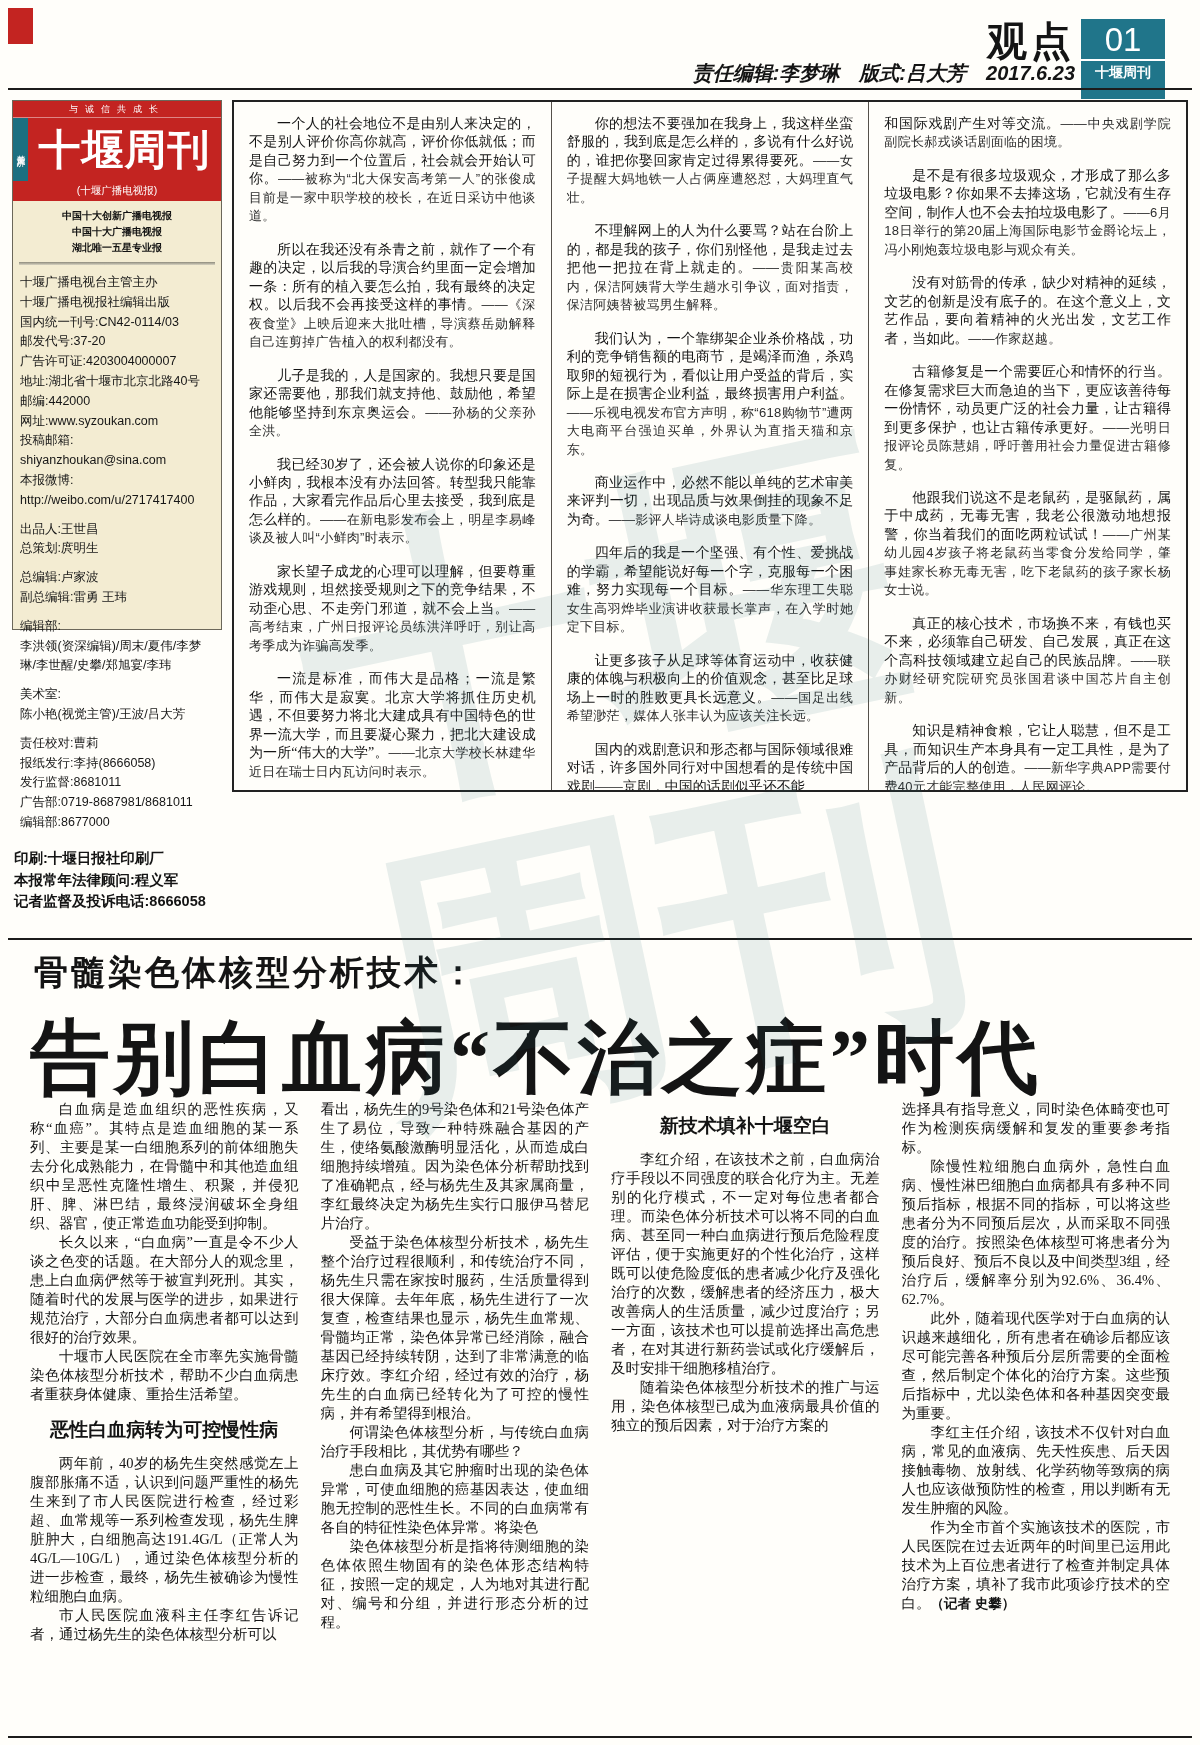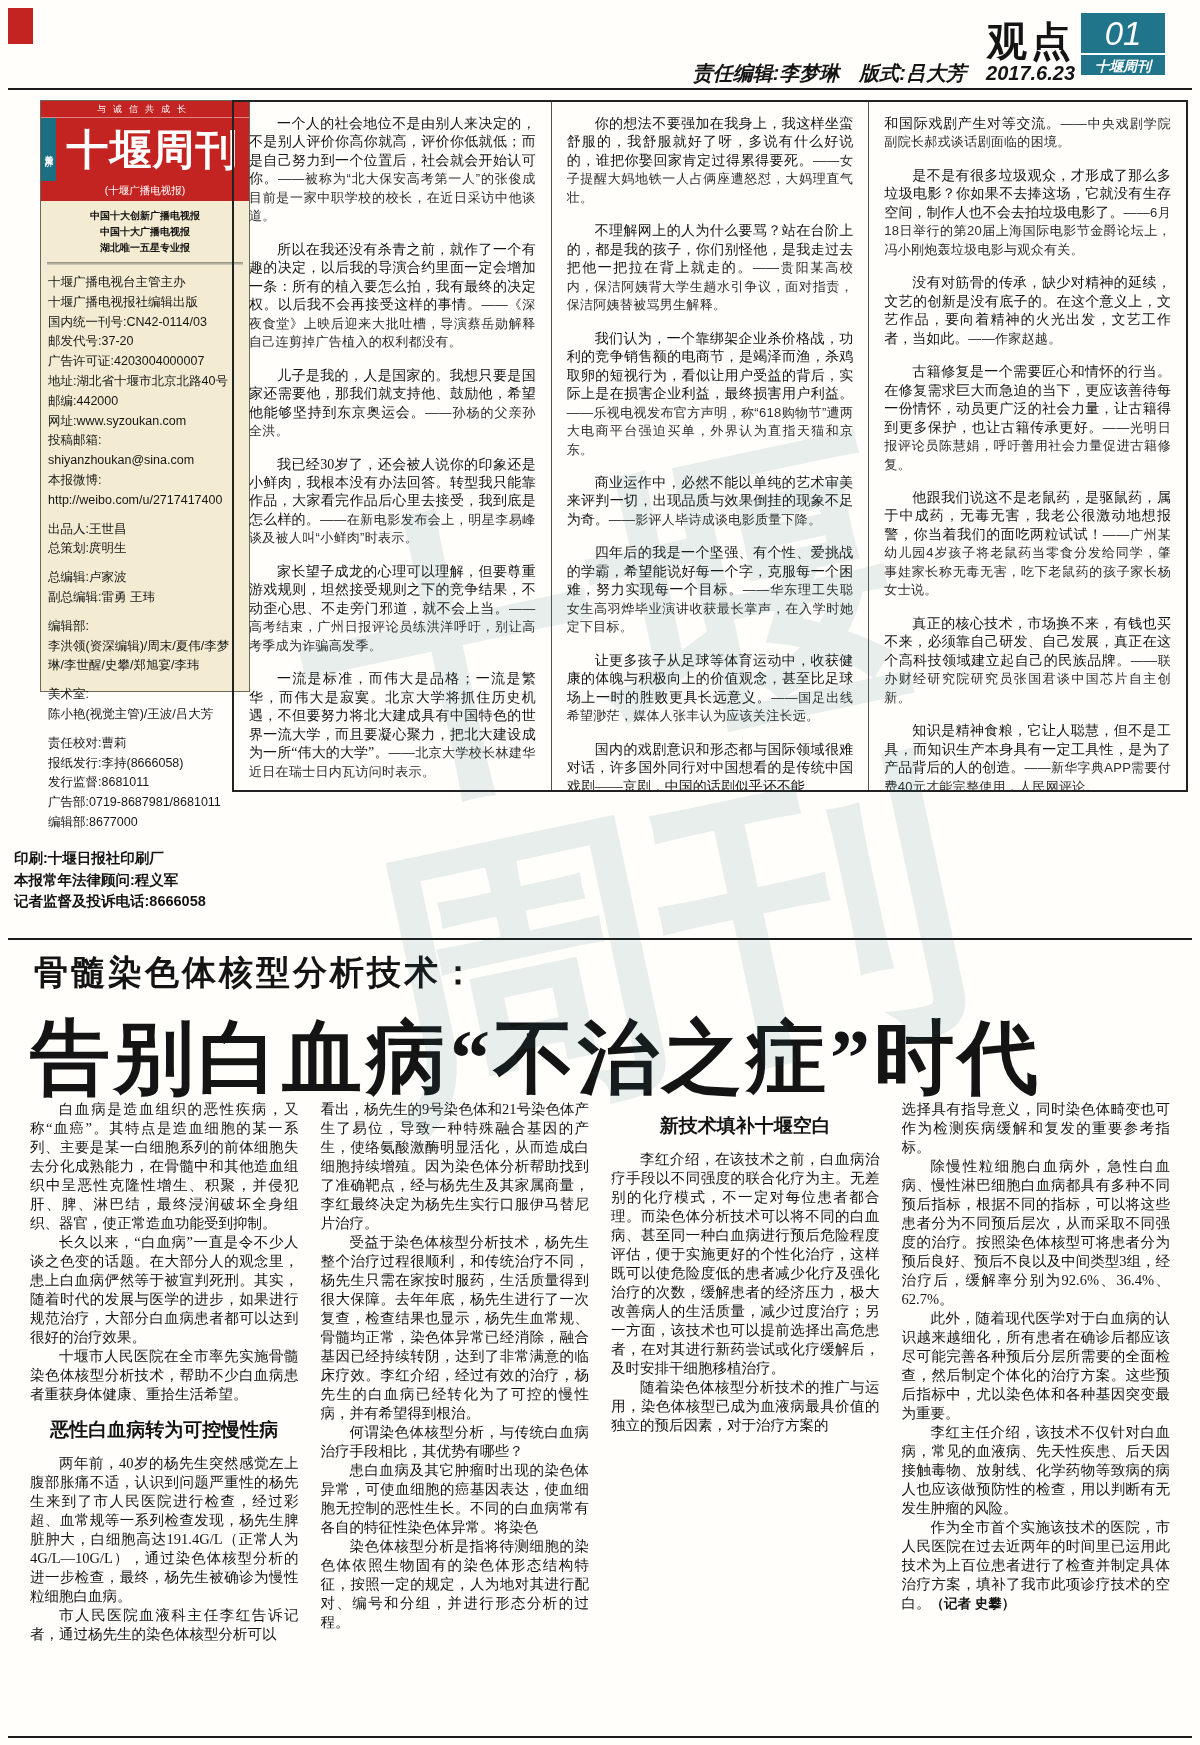--- a/index.html
+++ b/index.html
@@ -8,32 +8,32 @@
     height:1745px; position:relative; background:#fffefa;
     font-family:"Liberation Serif","DejaVu Serif",serif; color:#141414; overflow:hidden;
   }
 
   
   .corner-mark { position:absolute; left:8px; top:8px; width:25px; height:36px; background:#c32421; }
   .hdr-section { position:absolute; top:14px; right:125px; font-size:40px; font-weight:900;
                  letter-spacing:4px; font-family:"Liberation Sans","DejaVu Sans",sans-serif; }
   .hdr-editor  { position:absolute; top:60px; right:125px; font-size:20px; font-weight:bold;
                  font-style:italic; font-family:"Liberation Sans","DejaVu Sans",sans-serif; }
-  .pagebox { position:absolute; top:13px; right:35px; width:84px; height:62px; background:#20758a;font-style:italic; }
+  .pagebox { position:absolute; top:19px; right:35px; width:84px; height:80px; background:#20758a; }
   .pagenum  { height:40px; line-height:42px; text-align:center; color:#fff; font-size:33px;
               font-family:"Liberation Sans","DejaVu Sans",sans-serif; }
   .pagebrand{ height:24px; line-height:23px; border-top:2px solid #fff; text-align:center;
               color:#fff; font-size:14px; font-weight:bold; }
   .rule { position:absolute; left:8px; width:1184px; height:2px; background:#1c1c1c; }
   .hdr-rule { top:88px; } .mid-rule { top:938px; } .bot-rule { top:1736px; }
 
   
-  .sidebar { position:absolute; left:12px; top:100px; width:210px; height:592px;
+  .sidebar { position:absolute; left:12px; top:100px; width:210px; height:530px;
              background:#f3ecd2; border:1px solid #6b675a;
-             font-family:"Liberation Sans","DejaVu Sans",sans-serif;margin-left:28px; }
+             font-family:"Liberation Sans","DejaVu Sans",sans-serif; }
   .masthead { height:100px; background:#c32421; color:#fff; text-align:center; }
   .mh-slogan { font-size:9px; letter-spacing:7px; line-height:16px; color:#fff;
                border-bottom:1px solid rgba(255,255,255,.45); }
   .mh-main { display:flex; align-items:center; height:63px; }
   .mh-side { writing-mode:vertical-rl; background:#1c6f80; color:#fff; font-size:9px;
              width:15px; height:100%; line-height:15px; letter-spacing:1px; text-align:center; }
   .mh-title { flex:1; font-size:42px; font-weight:900; letter-spacing:1px;
               font-family:"Liberation Serif","DejaVu Serif",serif; }
   .mh-sub { font-size:10.5px; line-height:19px; }
   .sb-honors { white-space:pre-line; text-align:center; font-weight:bold; font-size:10px;
@@ -132,21 +132,21 @@
 <div class="quotes">
   <div class="qcol">
     <p class="q"><span>一个人的社会地位不是由别人来决定的，不是别人评价你高你就高，评价你低就低；而是自己努力到一个位置后，社会就会开始认可你。</span><span class="attr">——被称为“北大保安高考第一人”的张俊成目前是一家中职学校的校长，在近日采访中他谈道。</span></p>
     <p class="q"><span>所以在我还没有杀青之前，就作了一个有趣的决定，以后我的导演合约里面一定会增加一条：所有的植入要怎么拍，我有最终的决定权。以后我不会再接受这样的事情。</span><span class="attr">——《深夜食堂》上映后迎来大批吐槽，导演蔡岳勋解释自己连剪掉广告植入的权利都没有。</span></p>
     <p class="q"><span>儿子是我的，人是国家的。我想只要是国家还需要他，那我们就支持他、鼓励他，希望他能够坚持到东京奥运会。</span><span class="attr">——孙杨的父亲孙全洪。</span></p>
     <p class="q"><span>我已经30岁了，还会被人说你的印象还是小鲜肉，我根本没有办法回答。转型我只能靠作品，大家看完作品后心里去接受，我到底是怎么样的。</span><span class="attr">——在新电影发布会上，明星李易峰谈及被人叫“小鲜肉”时表示。</span></p>
     <p class="q"><span>家长望子成龙的心理可以理解，但要尊重游戏规则，坦然接受规则之下的竞争结果，不动歪心思、不走旁门邪道，就不会上当。</span><span class="attr">——高考结束，广州日报评论员练洪洋呼吁，别让高考季成为诈骗高发季。</span></p>
     <p class="q"><span>一流是标准，而伟大是品格；一流是繁华，而伟大是寂寞。北京大学将抓住历史机遇，不但要努力将北大建成具有中国特色的世界一流大学，而且要凝心聚力，把北大建设成为一所“伟大的大学”。</span><span class="attr">——北京大学校长林建华近日在瑞士日内瓦访问时表示。</span></p>
   </div>
   <div class="qcol">
-    <p class="q"><span>你的想法不要强加在我身上，我这样坐蛮舒服的，我舒服就好了呀，多说有什么好说的，谁把你娶回家肯定过得累得要死。</span><span class="attr">——女子提醒大妈地铁一人占俩座遭怒怼，大妈理直气壮。</span></p>
+    <p class="q"><span>你的想法不要强加在我身上，我这样坐蛮舒服的，我到底是怎么样的，多说有什么好说的，谁把你娶回家肯定过得累得要死。</span><span class="attr">——女子提醒大妈地铁一人占俩座遭怒怼，大妈理直气壮。</span></p>
     <p class="q"><span>不理解网上的人为什么要骂？站在台阶上的，都是我的孩子，你们别怪他，是我走过去把他一把拉在背上就走的。</span><span class="attr">——贵阳某高校内，保洁阿姨背大学生趟水引争议，面对指责，保洁阿姨替被骂男生解释。</span></p>
     <p class="q"><span>我们认为，一个靠绑架企业杀价格战，功利的竞争销售额的电商节，是竭泽而渔，杀鸡取卵的短视行为，看似让用户受益的背后，实际上是在损害企业利益，最终损害用户利益。</span><span class="attr">——乐视电视发布官方声明，称“618购物节”遭两大电商平台强迫买单，外界认为直指天猫和京东。</span></p>
     <p class="q"><span>商业运作中，必然不能以单纯的艺术审美来评判一切，出现品质与效果倒挂的现象不足为奇。</span><span class="attr">——影评人毕诗成谈电影质量下降。</span></p>
     <p class="q"><span>四年后的我是一个坚强、有个性、爱挑战的学霸，希望能说好每一个字，克服每一个困难，努力实现每一个目标。</span><span class="attr">——华东理工失聪女生高羽烨毕业演讲收获最长掌声，在入学时她定下目标。</span></p>
     <p class="q"><span>让更多孩子从足球等体育运动中，收获健康的体魄与积极向上的价值观念，甚至比足球场上一时的胜败更具长远意义。</span><span class="attr">——国足出线希望渺茫，媒体人张丰认为应该关注长远。</span></p>
     <p class="q"><span>国内的戏剧意识和形态都与国际领域很难对话，许多国外同行对中国想看的是传统中国戏剧——京剧，中国的话剧似乎还不能</span></p>
   </div>
   <div class="qcol">
     <p class="q cont"><span>和国际戏剧产生对等交流。</span><span class="attr">——中央戏剧学院副院长郝戎谈话剧面临的困境。</span></p>
     <p class="q"><span>是不是有很多垃圾观众，才形成了那么多垃圾电影？你如果不去捧这场，它就没有生存空间，制作人也不会去拍垃圾电影了。</span><span class="attr">——6月18日举行的第20届上海国际电影节金爵论坛上，冯小刚炮轰垃圾电影与观众有关。</span></p>

